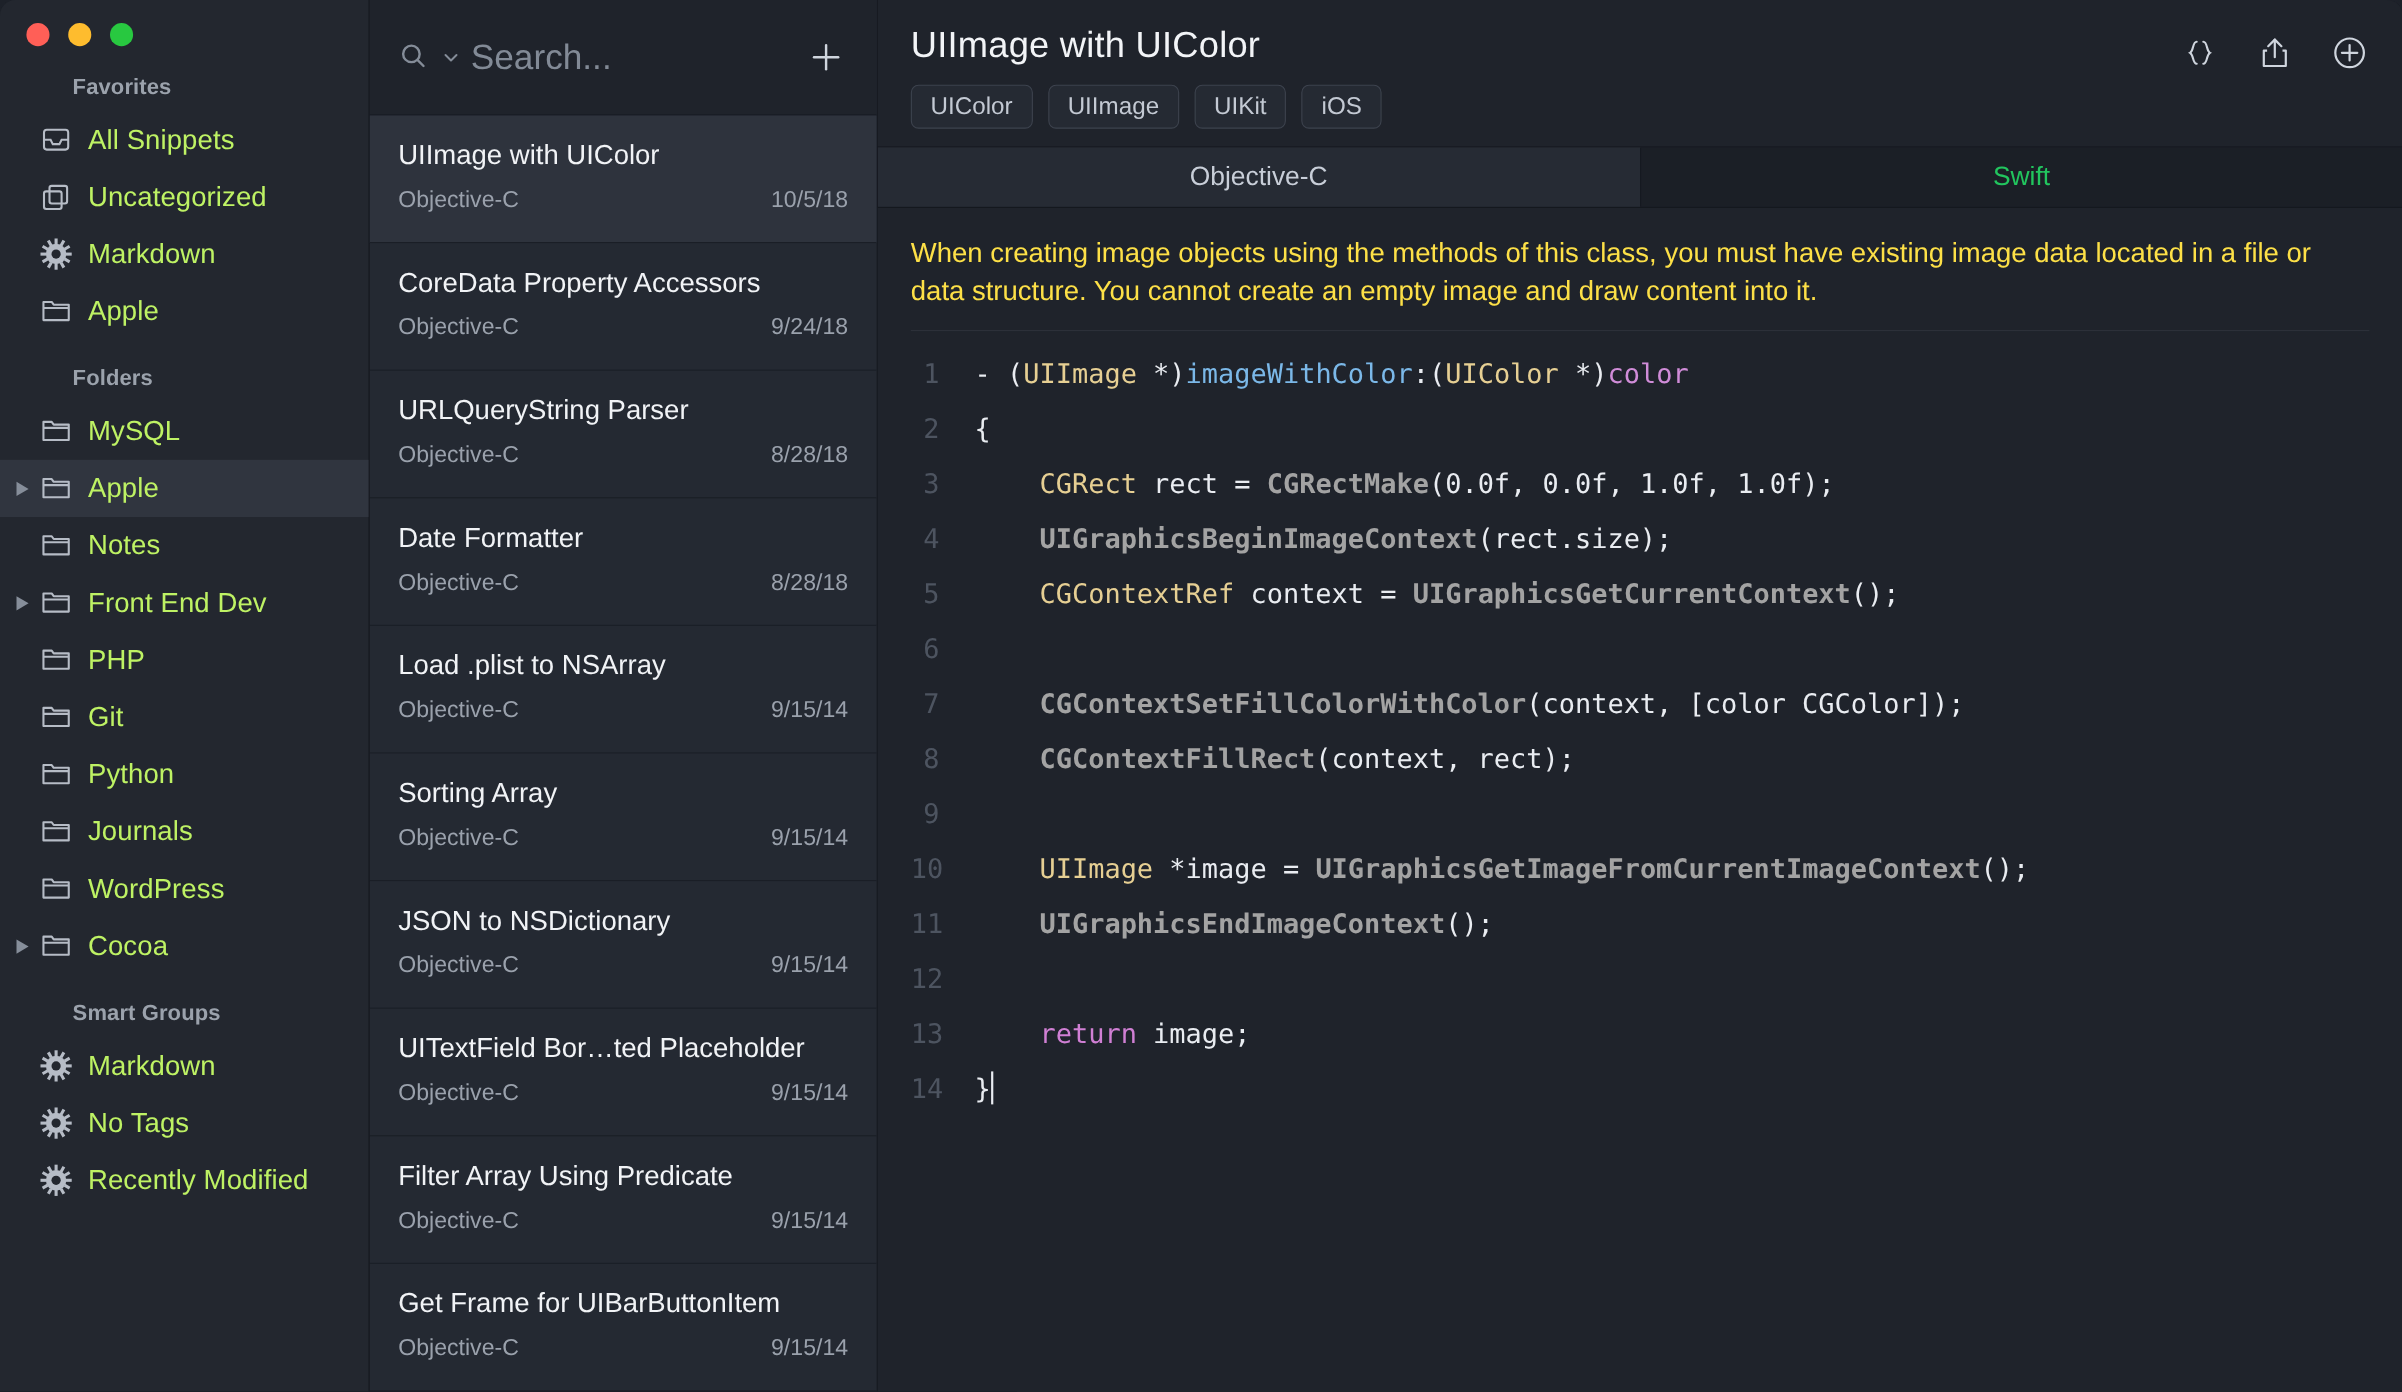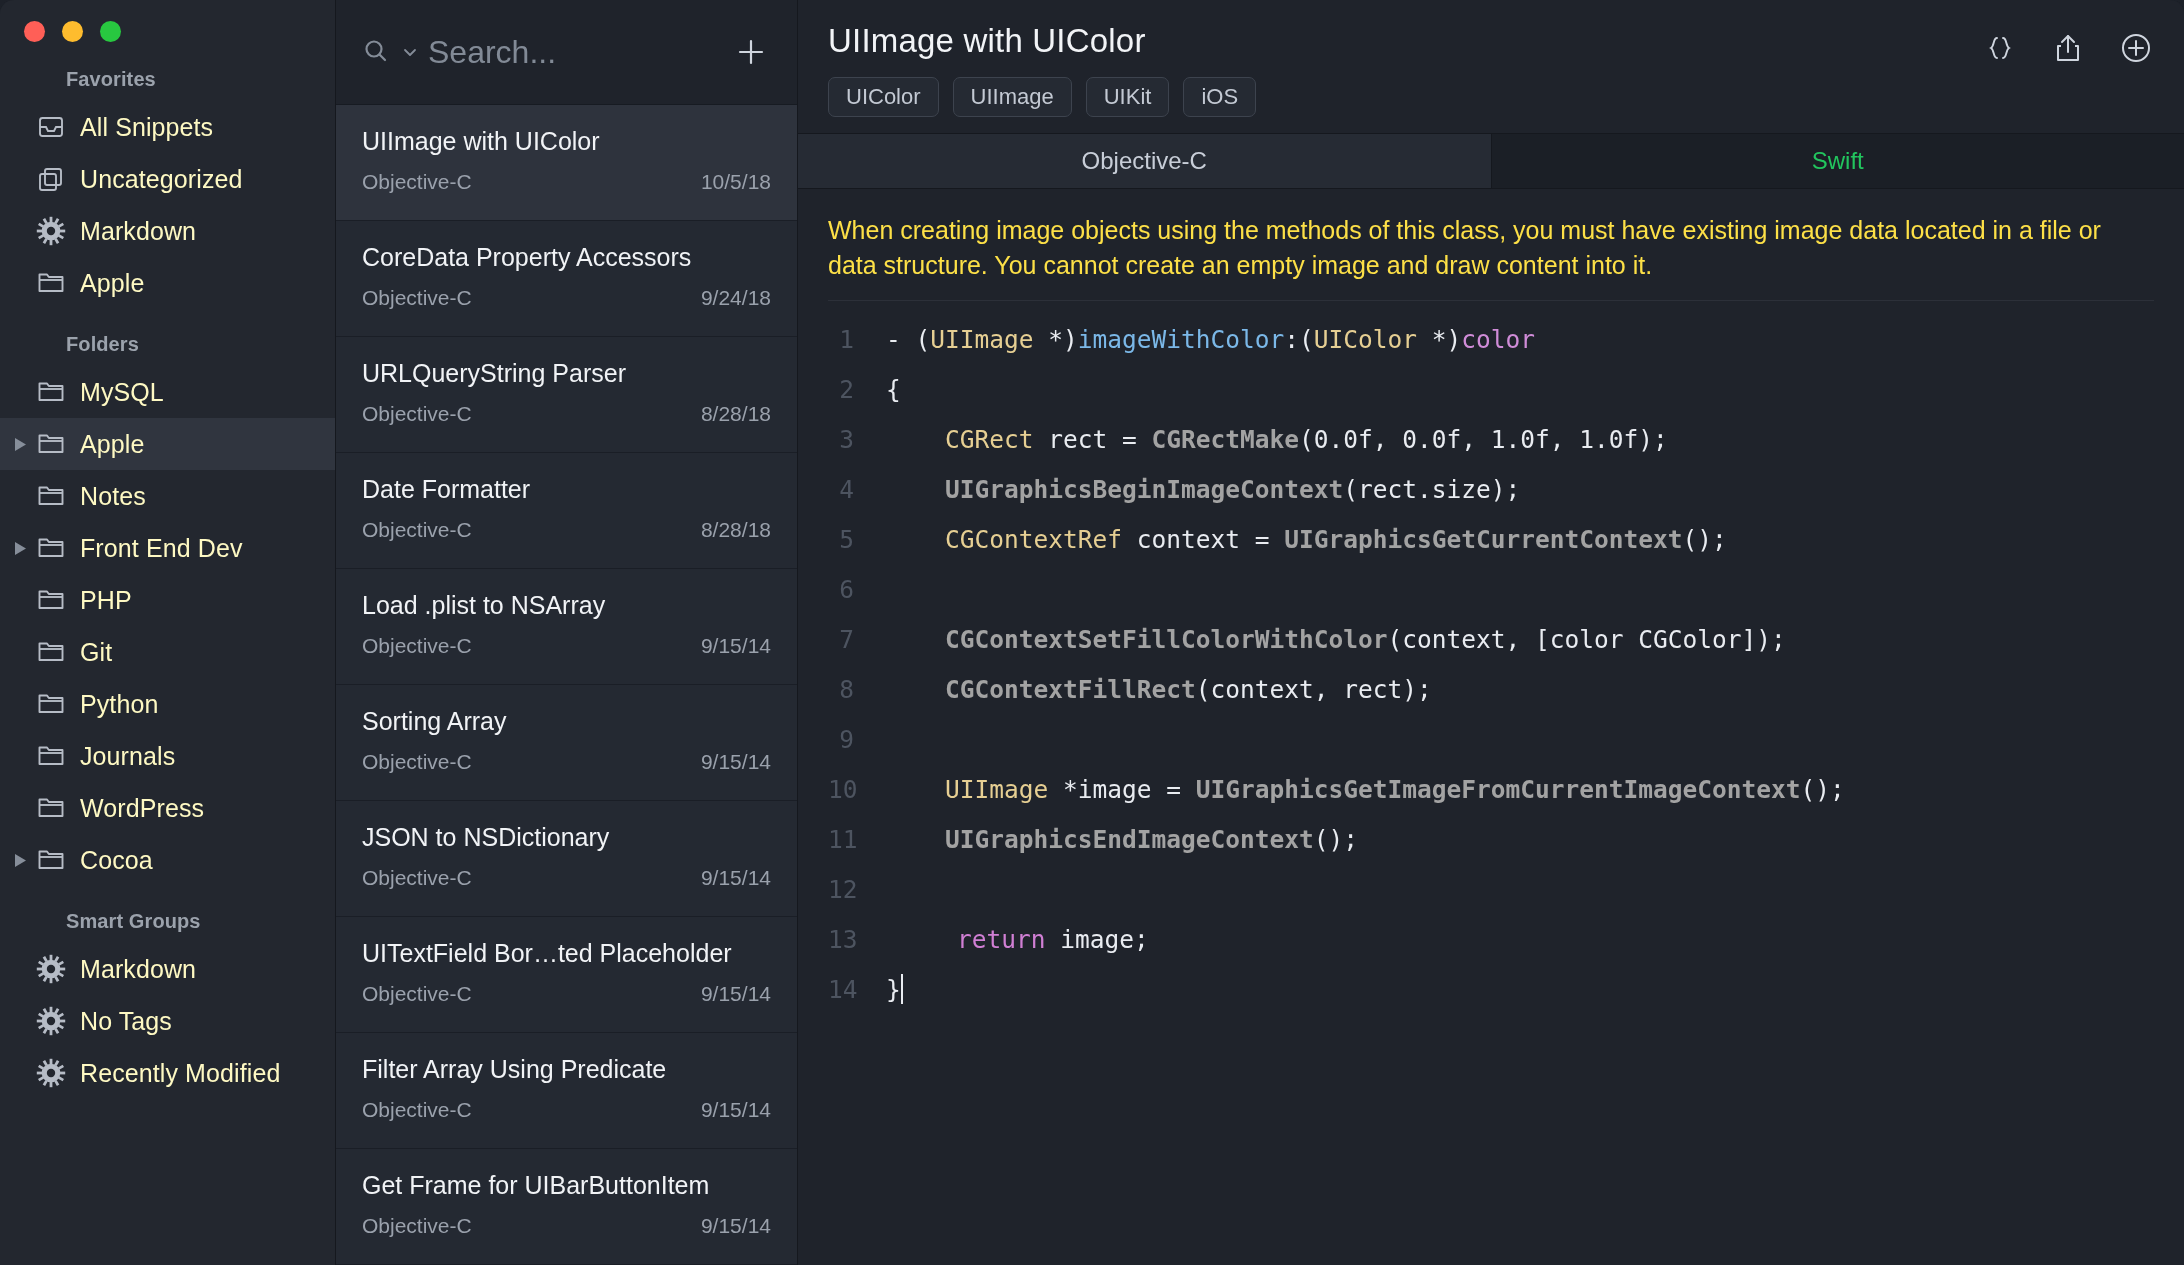--- a/index.html
+++ b/index.html
@@ -63,21 +63,21 @@
     justify-content:center;
   }
   .disc svg { display:block; }
   .nav-icon {
     width:34px; flex:0 0 34px;
     display:flex; align-items:center; justify-content:center;
     margin-right:12px;
   }
   .nav-label {
     font-size:25px;
-    color:#fef9c3;
+    color:#bef264;
     letter-spacing:0.1px;
     white-space:nowrap;
   }
   .gap { height:18px; }
 
   
   .listcol {
     width:462px;
     flex:0 0 462px;
     background:#242932;
@@ -211,21 +211,21 @@
     text-align:right;
     color:#4d5460;
     padding-right:32px;
     user-select:none;
   }
   .ctext { color:#e9ecf1; }
   .t-type { color:#e6cf93; }
   .t-fn   { color:#a3a3a3;font-weight:bold; }
   .t-meth { color:#7bb8e8; }
   .t-param{ color:#d08cd8; }
-  .t-kw   { color:#d07fd4;margin-left:12px; }
+  .t-kw   { color:#d07fd4; }
   .t-plain{ color:#e9ecf1; }
   .caret {
     display:inline-block;
     width:2px; height:30px;
     background:#e9ecf1;
     vertical-align:-6px;
   }
 </style>
 </head>
 <body>

